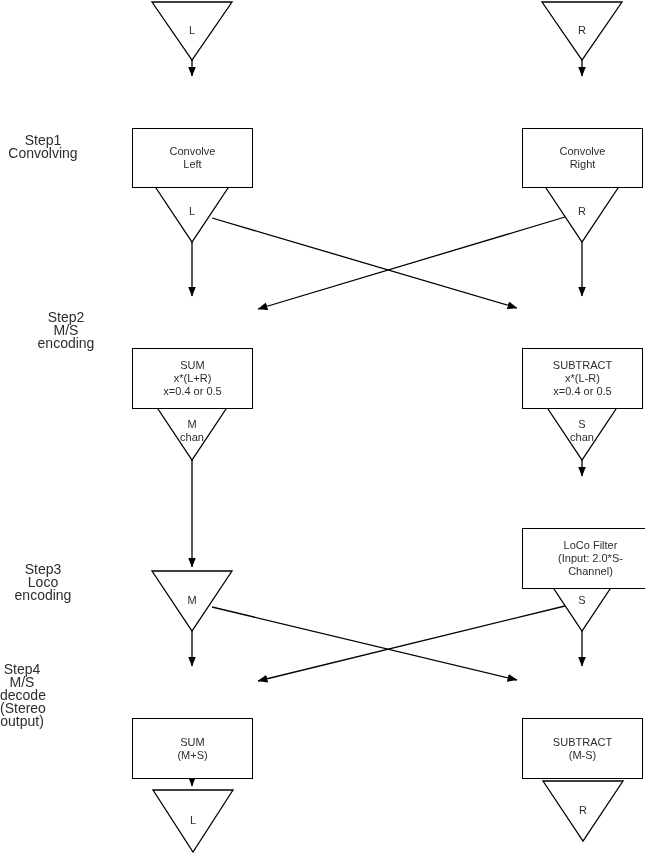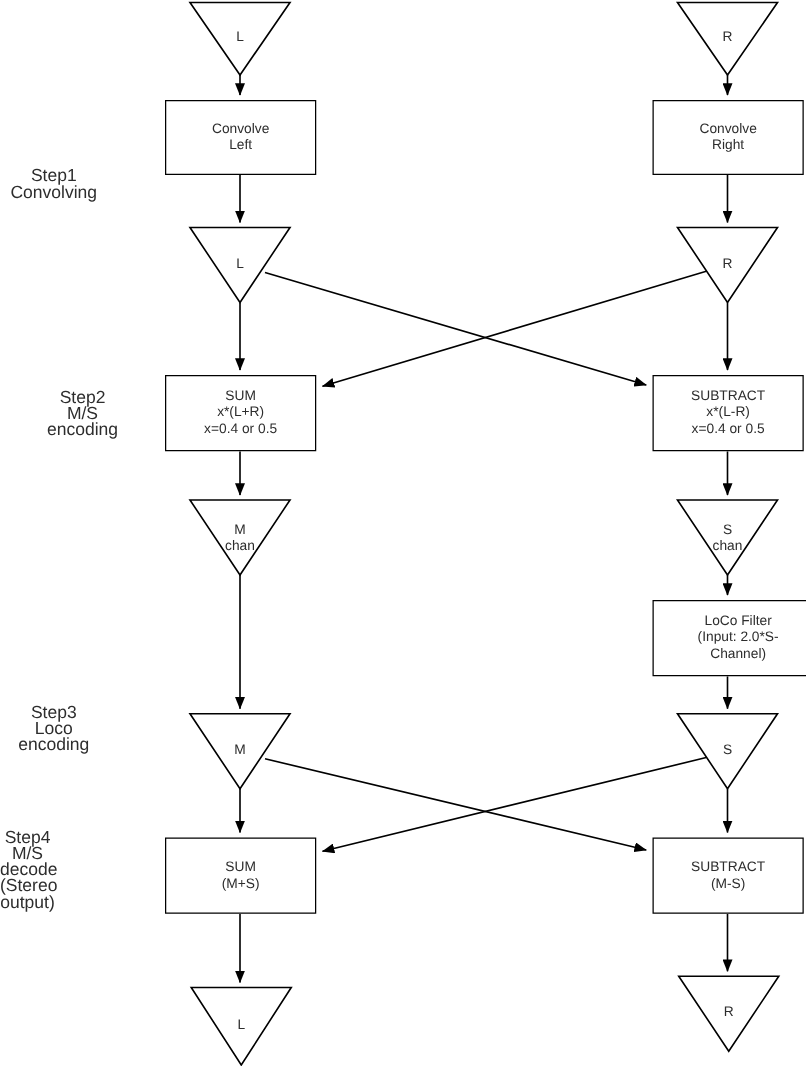--- a/index.html
+++ b/index.html
@@ -28,20 +28,21 @@
     box-sizing: border-box;
     border: 1.5px solid #000000;
     background: #ffffff;
     display: flex;
     align-items: center;
     justify-content: center;
     text-align: center;
     font-size: 11px;
     line-height: 13px;
     white-space: pre-line;
+    margin-top: 48px;
   }
   .tri-label {
     position: absolute;
     text-align: center;
     font-size: 11px;
     line-height: 13px;
     white-space: pre-line;
     pointer-events: none;
   }
   .step-label {

